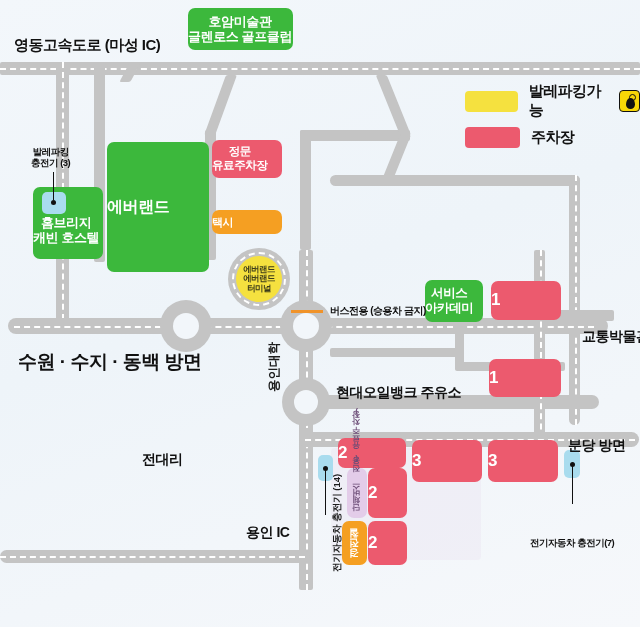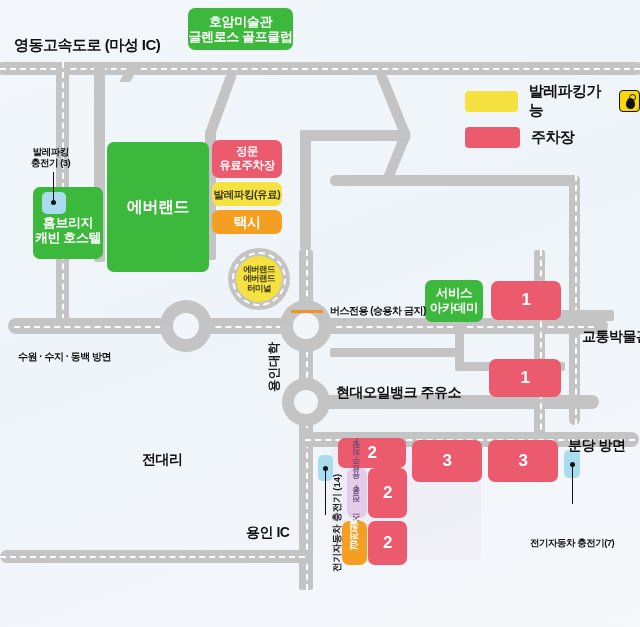--- a/index.html
+++ b/index.html
@@ -39,21 +39,20 @@
     position: absolute;
     background: #f2f6fa;
     border-radius: 50%;
   }
   
   .blk {
     position: absolute;
     border-radius: 7px;
     display: flex;
     align-items: center;
-    justify-content: center;
     text-align: center;
     color: #fff;
     font-weight: bold;
     line-height: 1.18;
     letter-spacing: -0.4px;
   }
   .blk.green  { background: #3cb83c; }
   .blk.red    { background: #ec5a6e; }
   .blk.yellow { background: #f5e13f; color: #3a3a1a; }
   .blk.orange { background: #f59f22; color: #fff; }
@@ -229,25 +228,22 @@
     </span>
   </div>
 
   <div class="blk red" style="left:212px;top:140px;width:70px;height:38px;font-size:11.5px;">
     <span>
       <span>정문</span><br>
       <span>유료주차장</span>
     </span>
   </div>
 
-  <div class="blk yellow" style="left:212px;top:182px;width:70px;height:24px;font-size:10.5px;">
-    <span>발레파킹(유료)</span>
-  </div>
-
-  <div class="blk orange" style="left:212px;top:210px;width:70px;height:24px;font-size:14px;">
+
+  <div class="blk orange" style="left:212px;top:210px;width:70px;height:24px;font-size:11px;">
     <span>택시</span>
   </div>
 
 
   <div class="blk green" style="left:425px;top:280px;width:58px;height:42px;font-size:12.5px;">
     <span>
       <span>서비스</span><br>
       <span>아카데미</span>
     </span>
   </div>
@@ -316,21 +312,21 @@
   </div>
 
   <div class="ev-box" style="left:564px;top:450px;width:16px;height:28px;"></div>
   <div class="ev-dot" style="left:570px;top:462px;"></div>
   <div class="lead" style="left:572px;top:466px;height:38px;"></div>
 
   <div class="lbl" style="left:14px;top:36px;font-size:15px;">
     <span>영동고속도로 (마성 IC)</span>
   </div>
 
-  <div class="lbl" style="left:18px;top:351px;font-size:10px;">
+  <div class="lbl" style="left:18px;top:351px;font-size:19px;">
     <span>수원 · 수지 · 동백 방면</span>
   </div>
 
   <div class="lbl" style="left:142px;top:451px;font-size:14px;">
     <span>전대리</span>
   </div>
 
   <div class="lbl" style="left:246px;top:524px;font-size:14px;">
     <span>용인 IC</span>
   </div>

